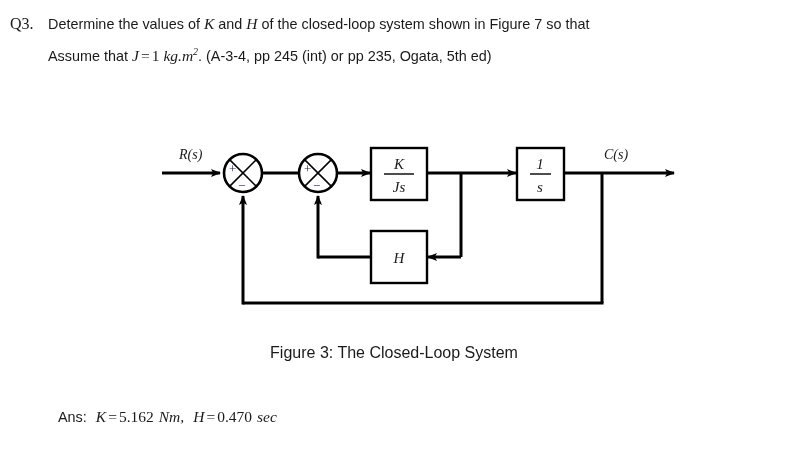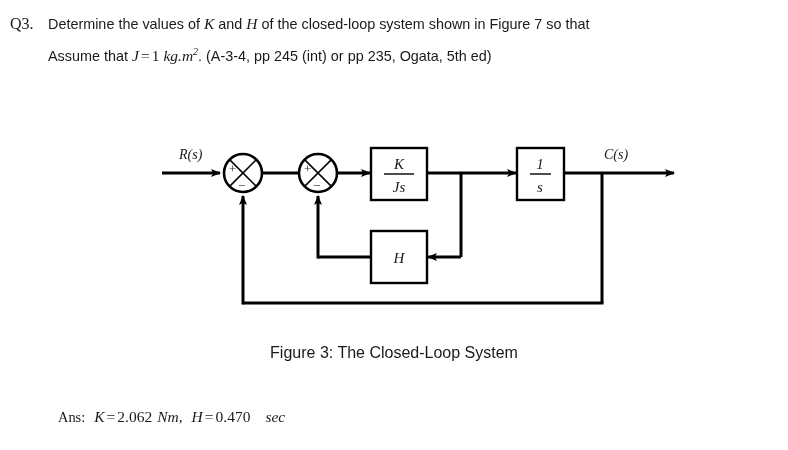--- a/index.html
+++ b/index.html
@@ -118,21 +118,21 @@
 
   
   .answer {
     position: absolute;
     left: 58px;
     top: 408px;
     font-size: 14.4px;
     white-space: nowrap;
     color: #1a1a1a;
   }
-  .answer .ans-word { font-family: Liberation Serif, serif; }
+  .answer .ans-word { font-family: Liberation Sans, sans-serif; }
   .answer .gap { display:inline-block; width: 9px; }
 </style>
 </head>
 <body>
 
 <div class="page">
 
   <div class="question">
 
     <span class="q-line">
@@ -214,16 +214,16 @@
 
       <line x1="578" y1="45" x2="578" y2="175" stroke="#000" stroke-width="3"></line>
       <line x1="579.5" y1="175" x2="219" y2="175" stroke="#000" stroke-width="3"></line>
       <line x1="219" y1="176.5" x2="219" y2="68" stroke="#000" stroke-width="3" marker-end="url(#arrU)"></line>
     </svg>
   </div>
 
   <div class="caption">Figure 3: The Closed-Loop System</div>
 
   <div class="answer">
-    <span class="ans-word">Ans:</span><span class="gap"></span><span class="mi">K</span><span class="mop">=</span><span class="mn">2.062</span><span class="mi" style="padding-left:5px;font-family:Liberation Serif, serif;">Nm,</span><span class="gap"></span><span class="mi">H</span><span class="mop">=</span><span class="mn">0.470</span><span class="mi" style="padding-left:15px;">sec</span>
+    <span class="ans-word">Ans:</span><span class="gap"></span><span class="mi">K</span><span class="mop">=</span><span class="mn">5.162</span><span class="mi" style="padding-left:5px;font-family:Liberation Serif, serif;">Nm,</span><span class="gap"></span><span class="mi">H</span><span class="mop">=</span><span class="mn">0.470</span><span class="mi" style="padding-left:5px;">sec</span>
   </div>
 
 </div>
 
 </body></html>

